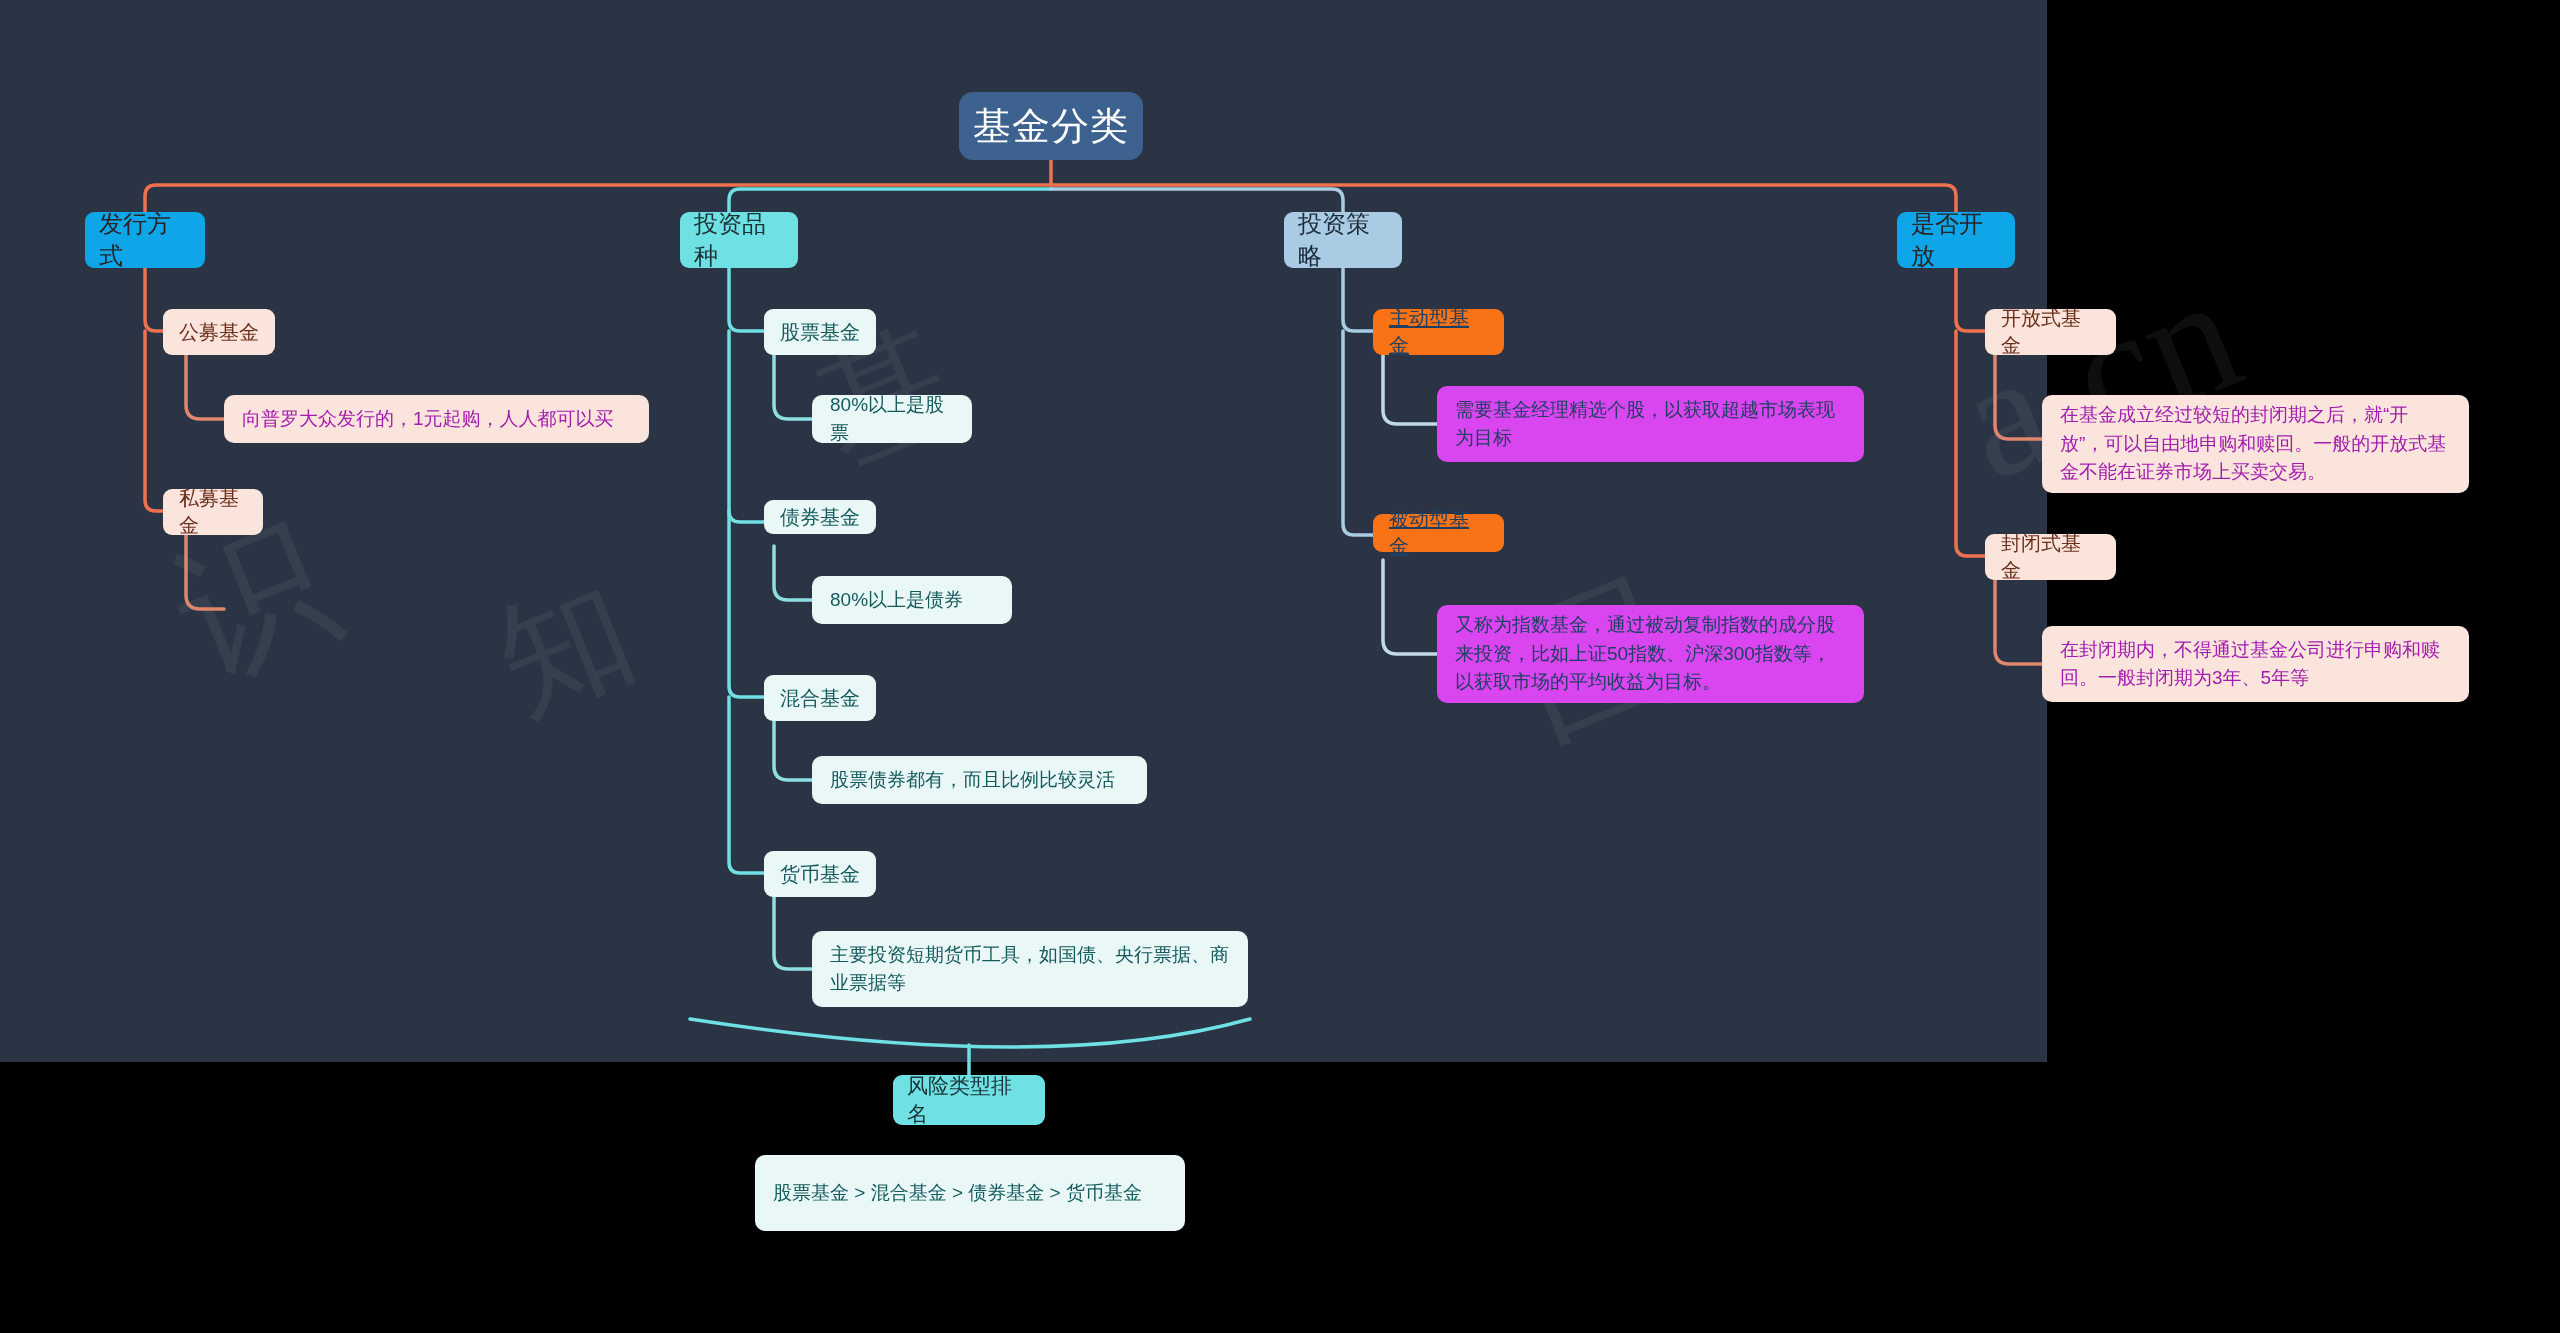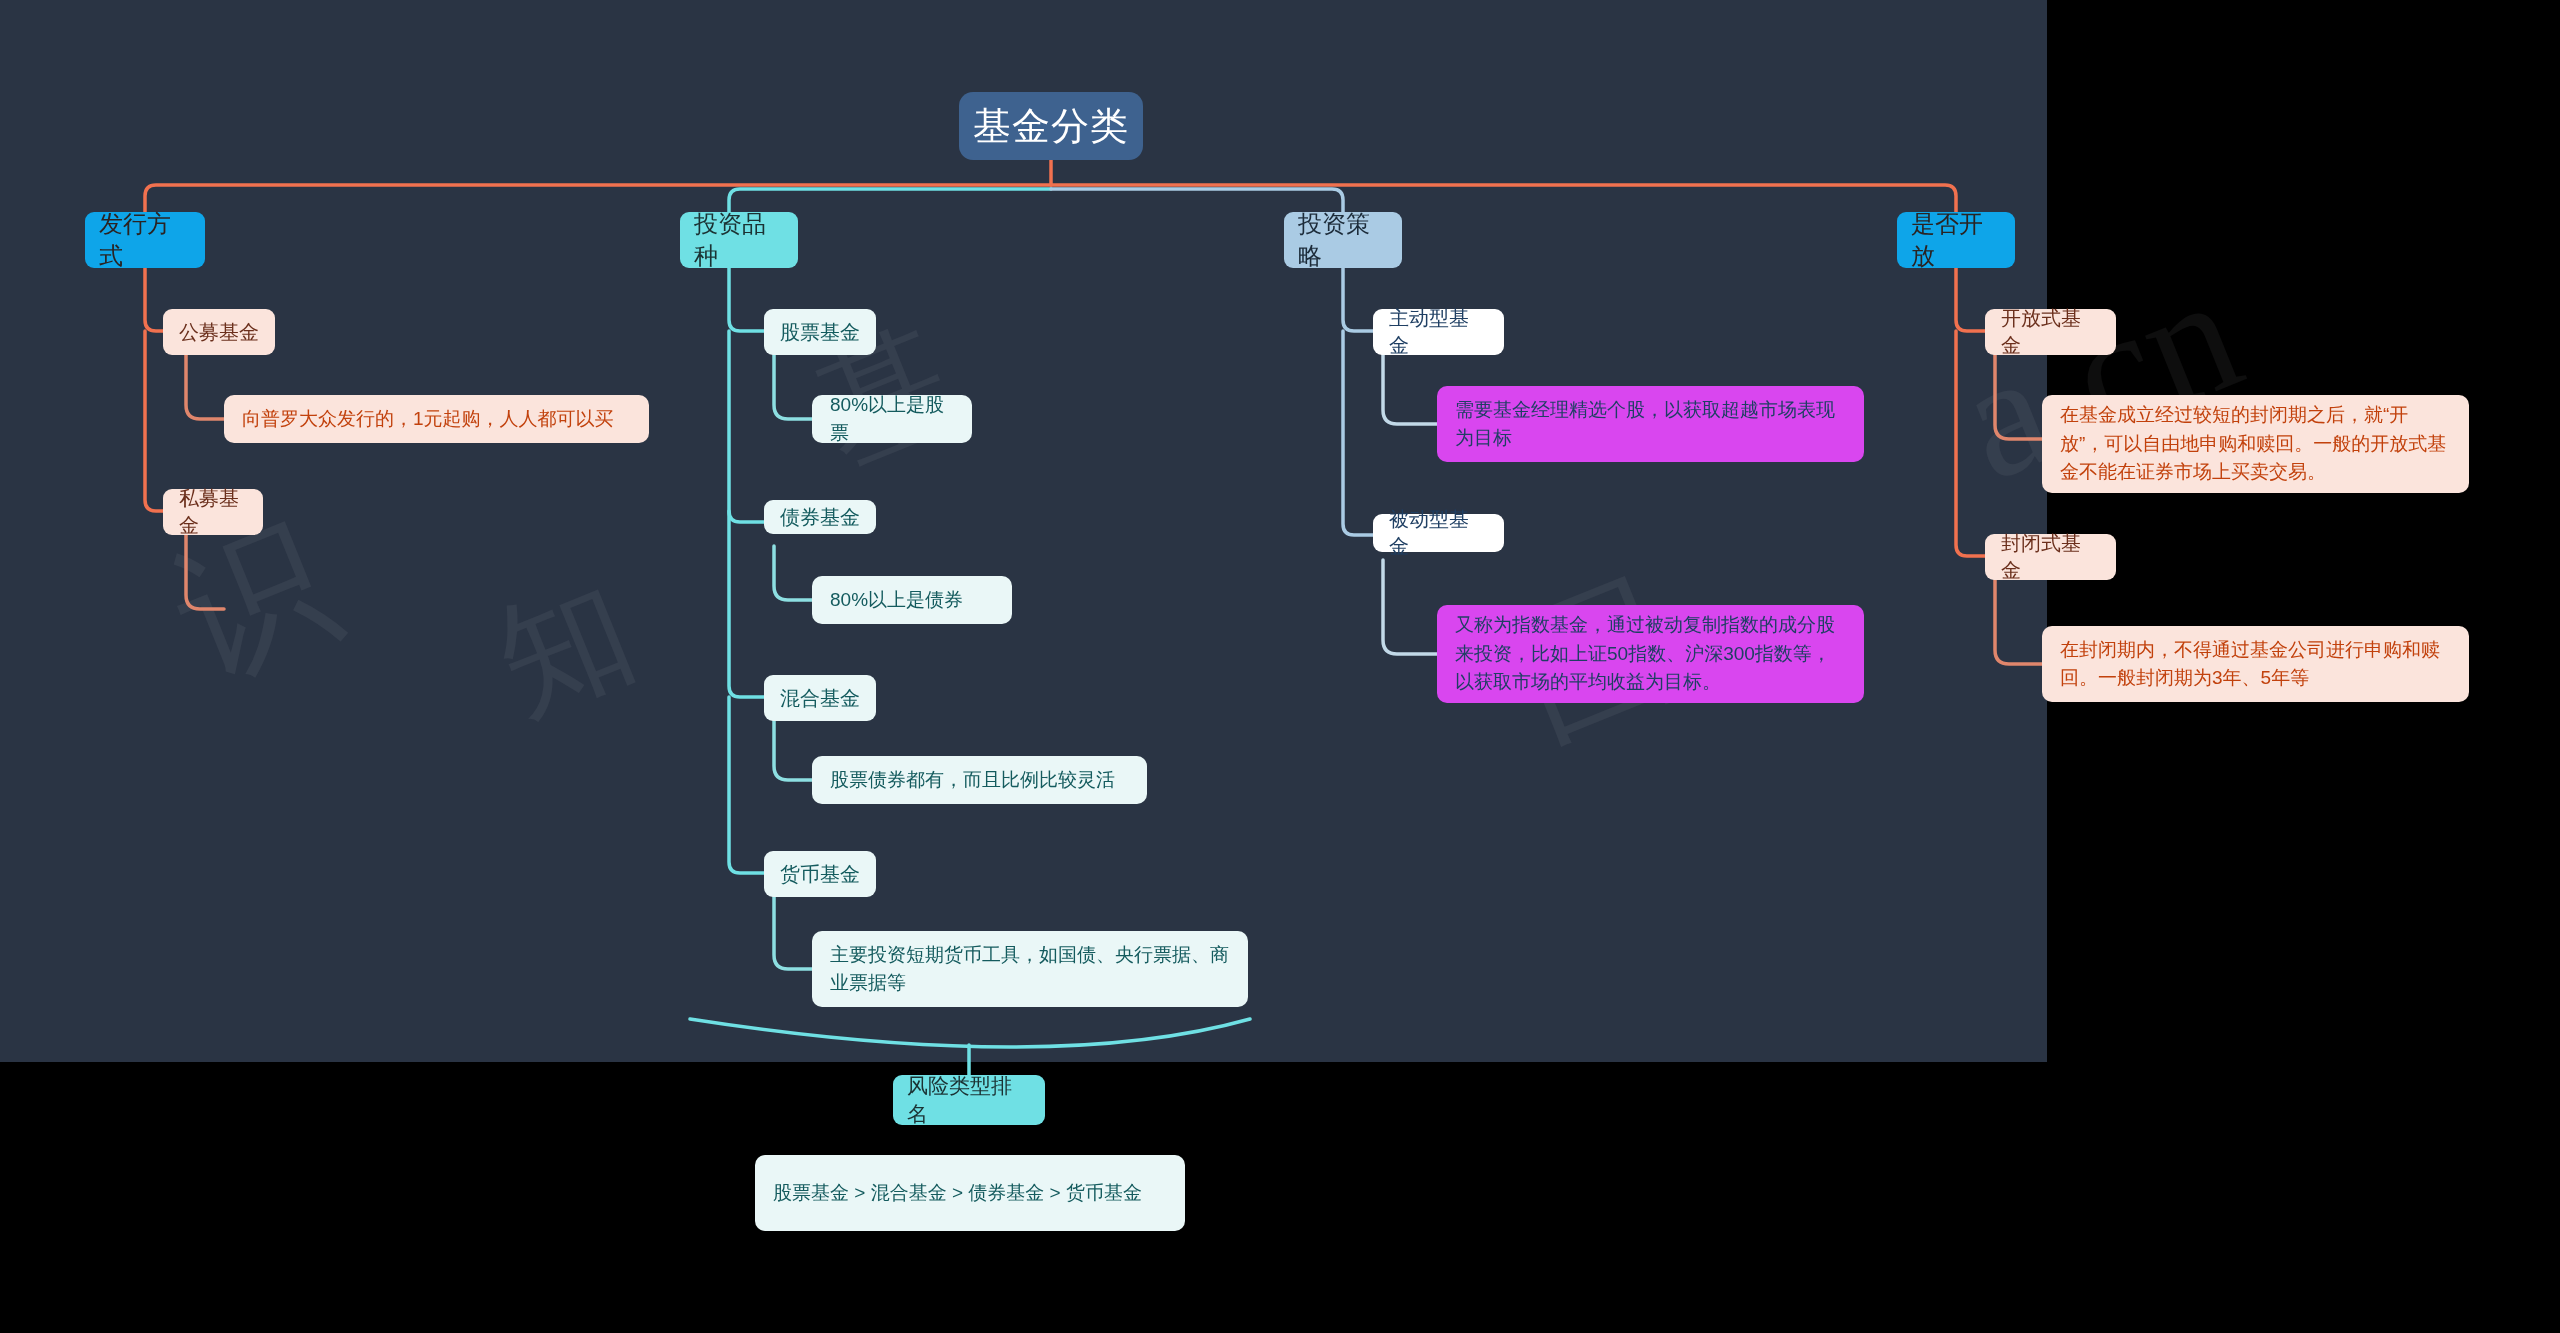--- a/index.html
+++ b/index.html
@@ -67,31 +67,31 @@
 
   
   .n-l2 {
     font-size: 20px;
     border-radius: 9px;
     padding: 0 16px;
     justify-content: flex-start;
   }
   .n-l2.c-orange { background: #fbe4dc; color: #6b2f1c; }
   .n-l2.c-cyan   { background: #eaf7f7; color: #145b5e; }
-  .n-l2.c-blue   { background: #ffffff; color: #1f3f63; }
+  .n-l2.c-blue   { background: #f97316; color: #1f3f63; text-decoration: underline; }
 
   
   .n-l3 {
     font-size: 19px;
     border-radius: 10px;
     padding: 13px 18px;
     line-height: 1.5;
     align-items: center;
   }
-  .n-l3.c-orange { background: #fbe4dc; color: #c2410c; }
+  .n-l3.c-orange { background: #fbe4dc; color: #a21caf; }
   .n-l3.c-cyan   { background: #eaf7f7; color: #145b5e; }
   .n-l3.c-blue   { background: #d946ef; color: #1f3f63; }
 
   .wm {
     position: absolute;
     color: rgba(255,255,255,0.055);
     font-family: "Liberation Serif", "DejaVu Serif", serif;
     font-size: 150px;
     user-select: none;
     pointer-events: none;

